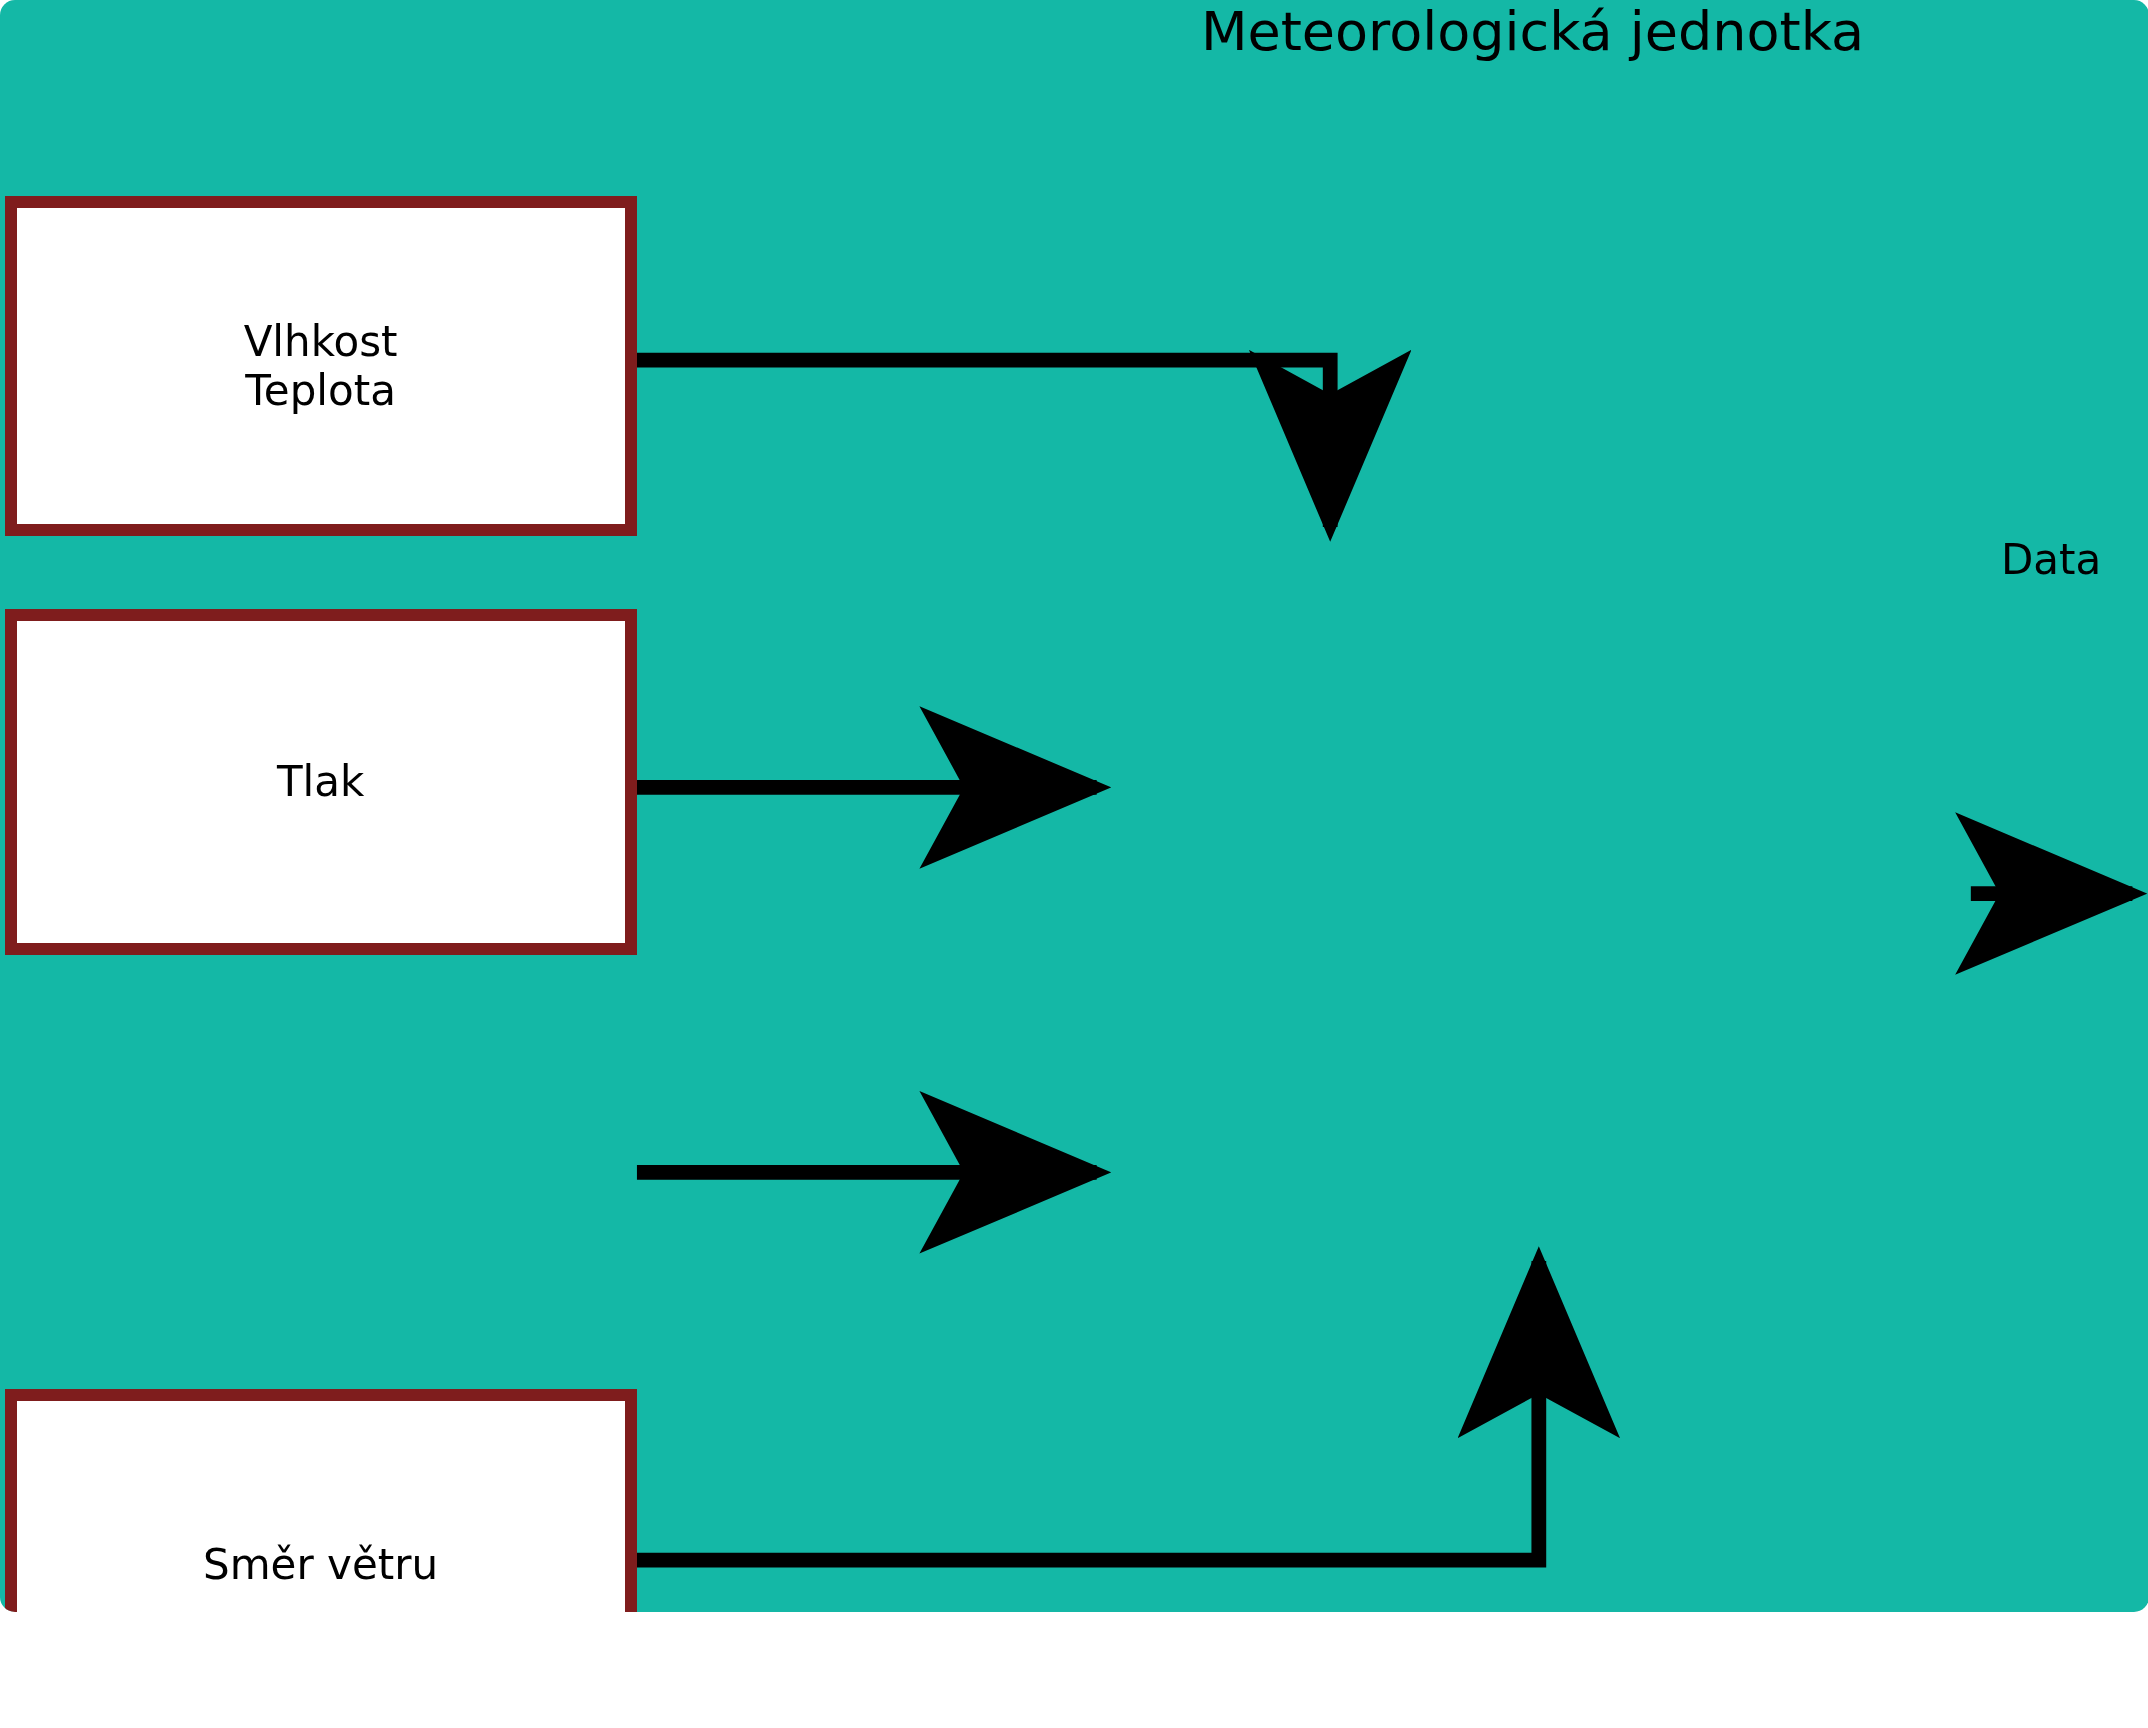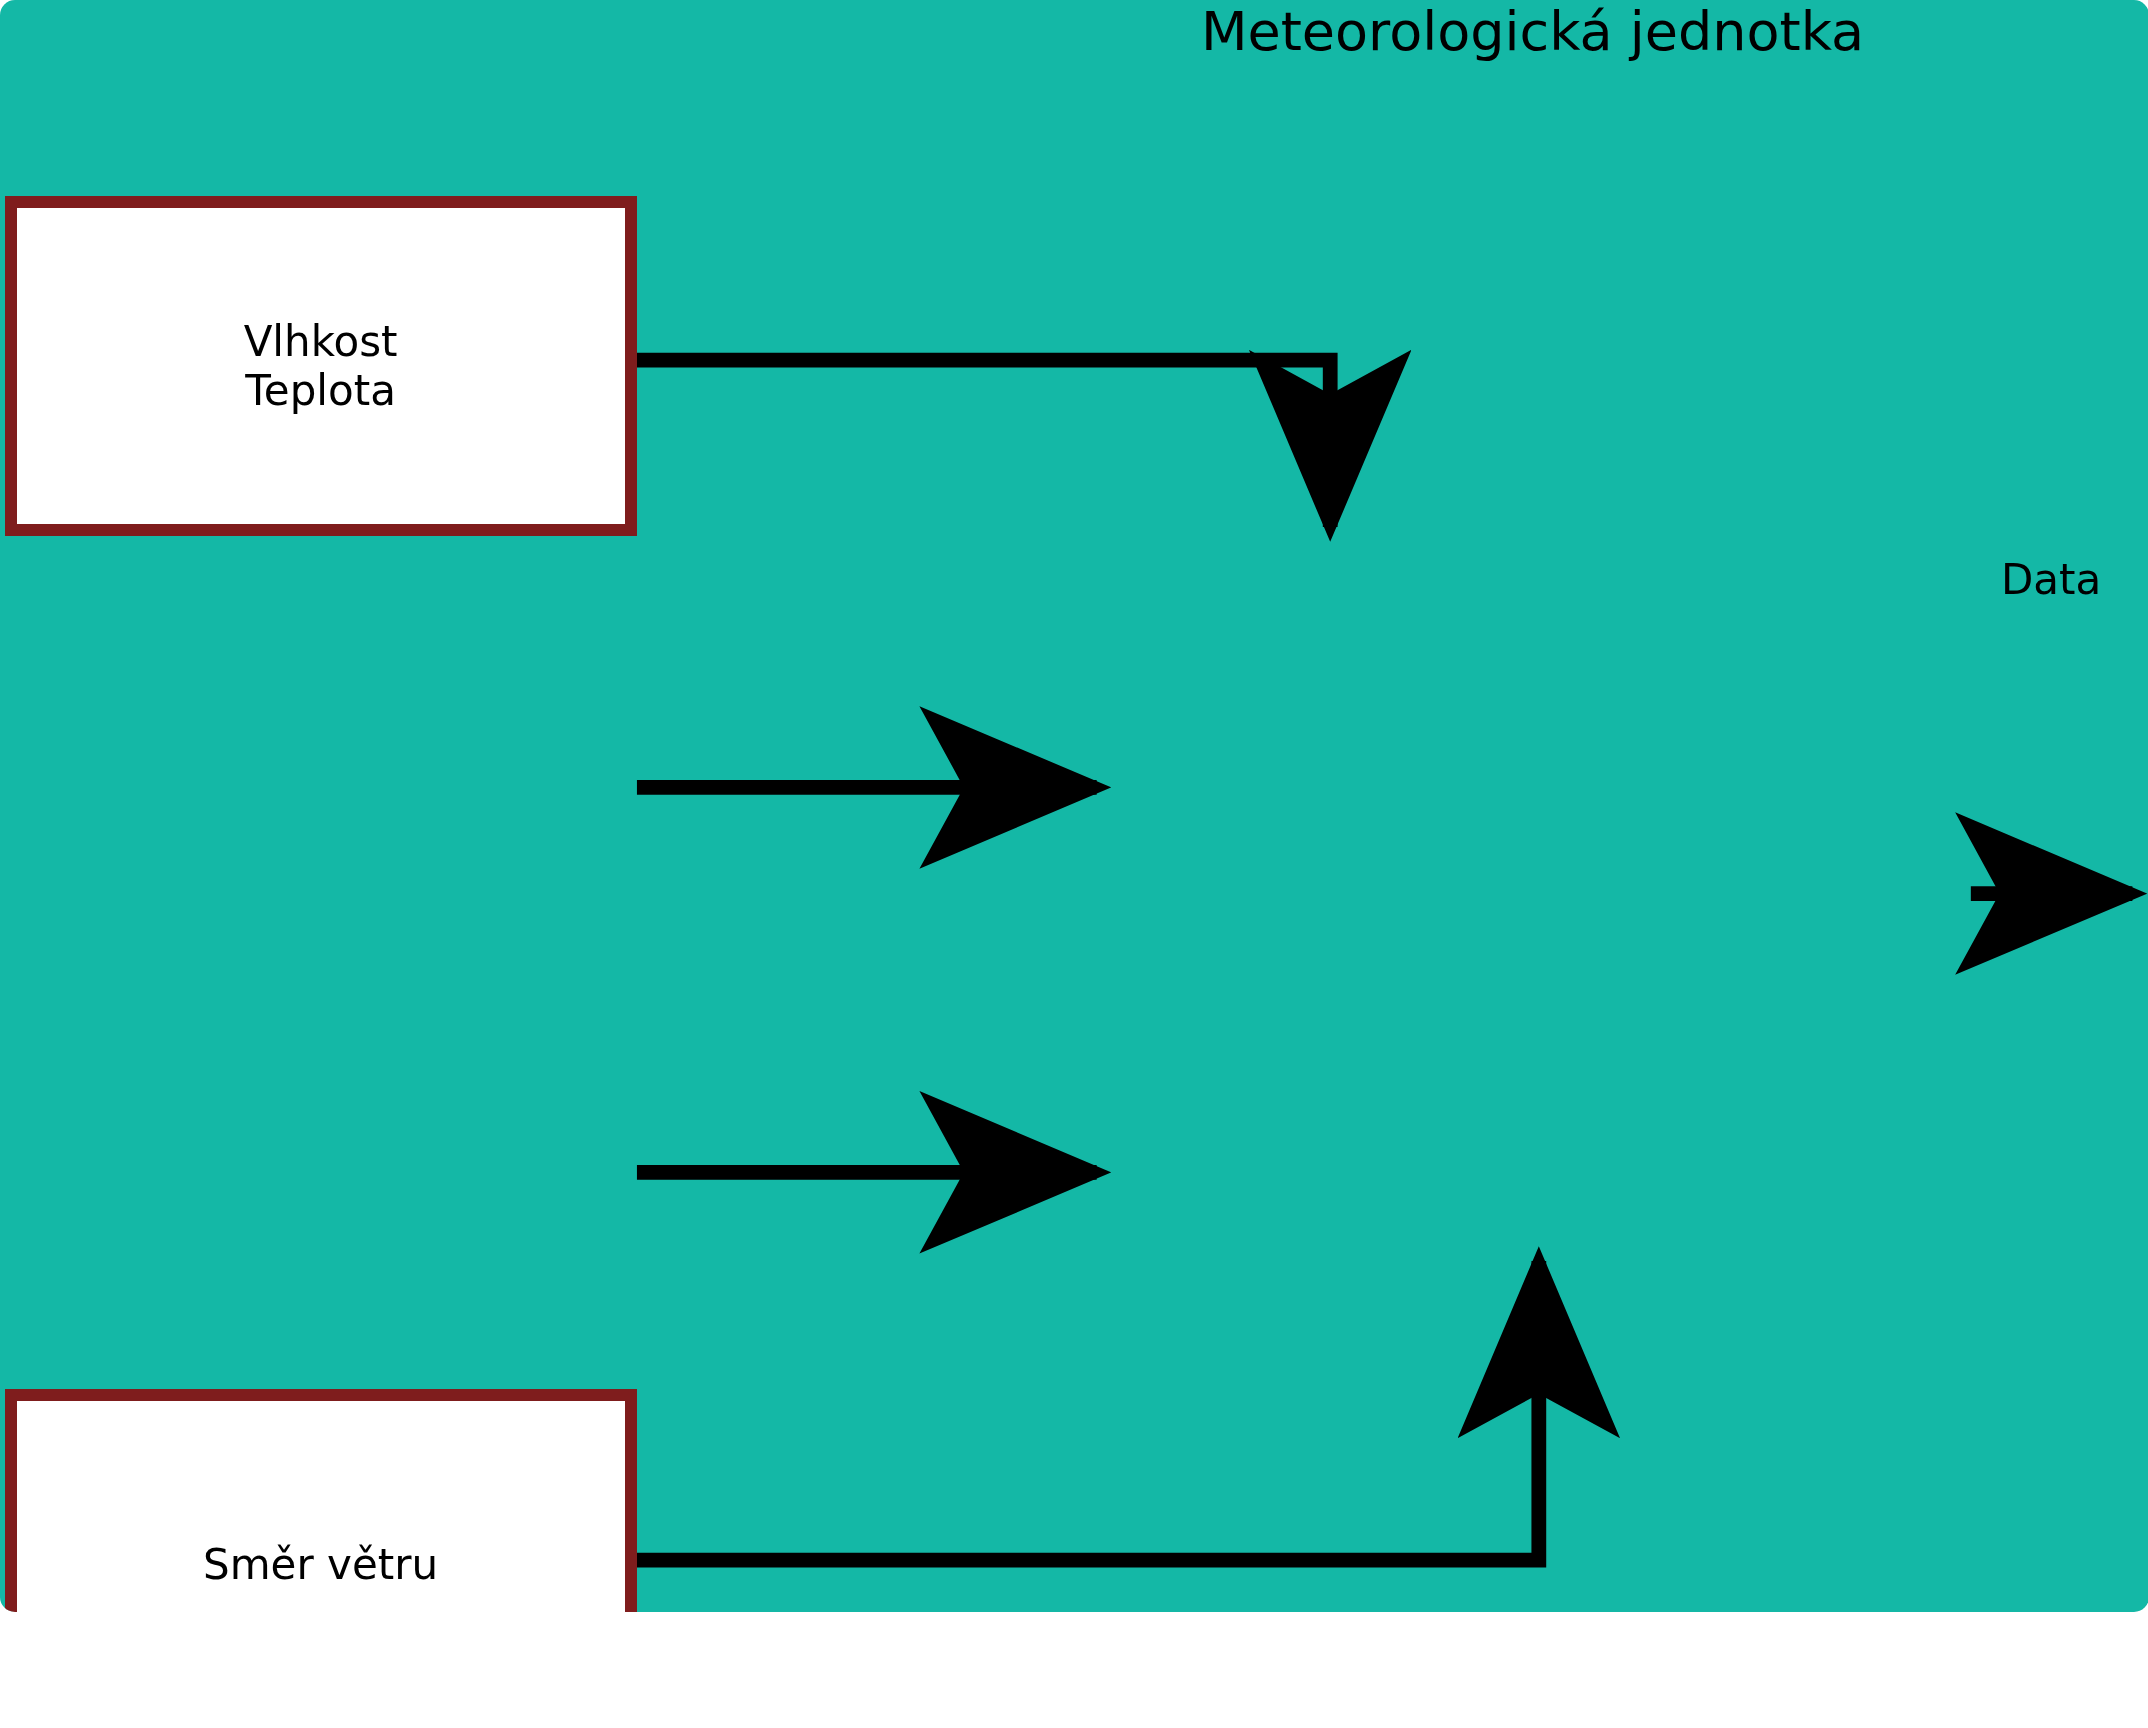--- a/index.html
+++ b/index.html
@@ -59,21 +59,21 @@
     color: #000000;
     font-family: "DejaVu Sans", sans-serif;
     white-space: nowrap;
   }
   
   #box-humidity-temp { left: 4.6px;  top: 196px;  width: 632px;  height: 340px; }
   #box-pressure      { left: 4.6px;  top: 609px;  width: 632px;  height: 346px; }
   #box-wind-speed    { left: 4.6px;  top: 1001px; width: 632px;  height: 340px; }
   #box-wind-dir      { left: 4.6px;  top: 1389px; width: 632px;  height: 351px; }
   #box-cpu           { left: 1108px; top: 533px; width: 863px; height: 720px; }
-  #label-data        { left: 2001px; top: 555px; }
+  #label-data        { left: 2001px; top: 535px; }
 </style>
 </head>
 <body>
 
 <div id="canvas">
 
   <svg id="diagram-svg" viewBox="0 0 2328 1873">
     <defs>
       <marker id="arrowhead-right" markerWidth="13" markerHeight="11" refX="12" refY="5.5" orient="auto" markerUnits="strokeWidth">
         <path d="M0,0 L13,5.5 L0,11 L3,5.5 Z" fill="#000000"></path>
@@ -97,20 +97,23 @@
     <path d="M 2135,968 L 2310,968" fill="none" stroke="#000000" stroke-width="16" marker-end="url(#arrowhead-right)"></path>
   </svg>
 
   <div class="diag-title">Meteorologická jednotka</div>
 
   <div class="node-box" id="box-humidity-temp">
     <span class="node-label">Vlhkost
 Teplota</span>
   </div>
 
+  <div class="node-box" id="box-pressure">
+    <span class="node-label">Tlak</span>
+  </div>
 
 
   <div class="node-box" id="box-wind-dir">
     <span class="node-label">Směr větru</span>
   </div>
 
 
   <div class="edge-label" id="label-data">Data</div>
 
 </div>

